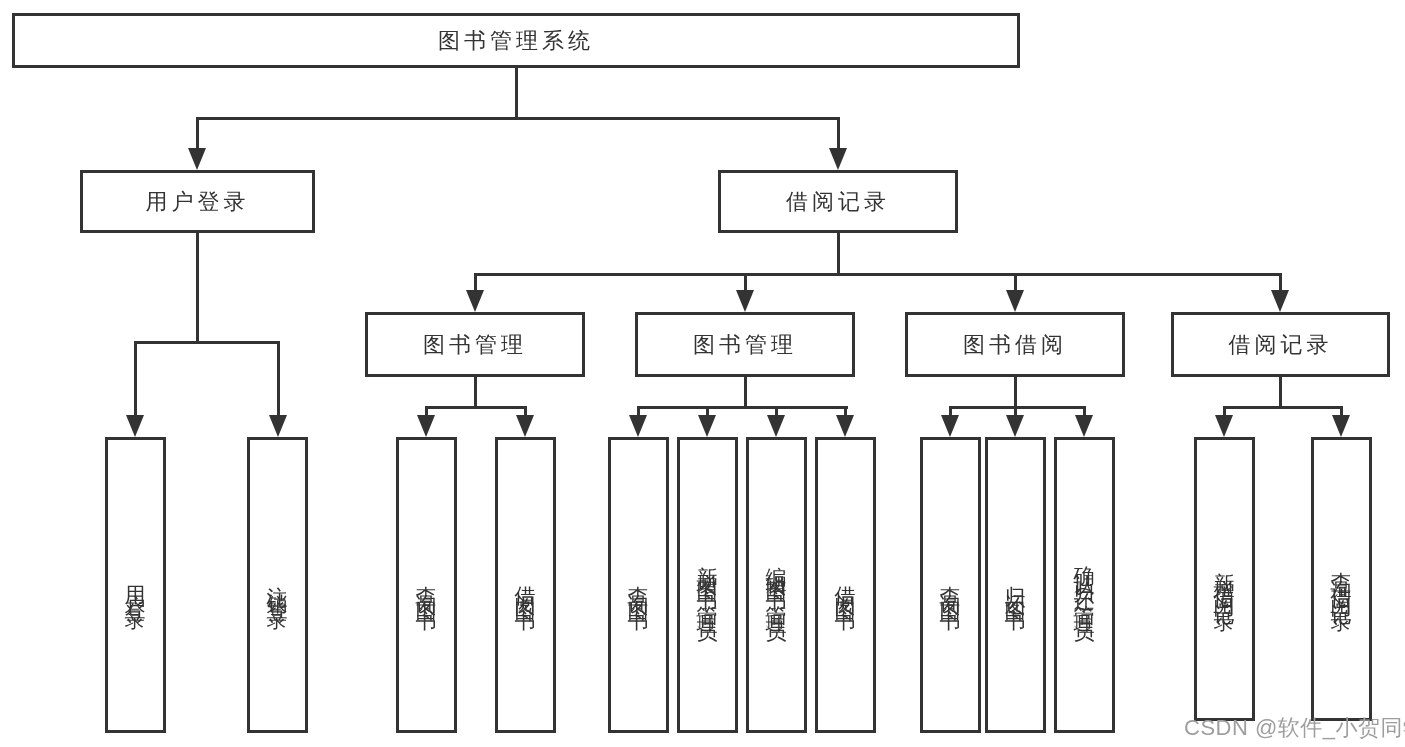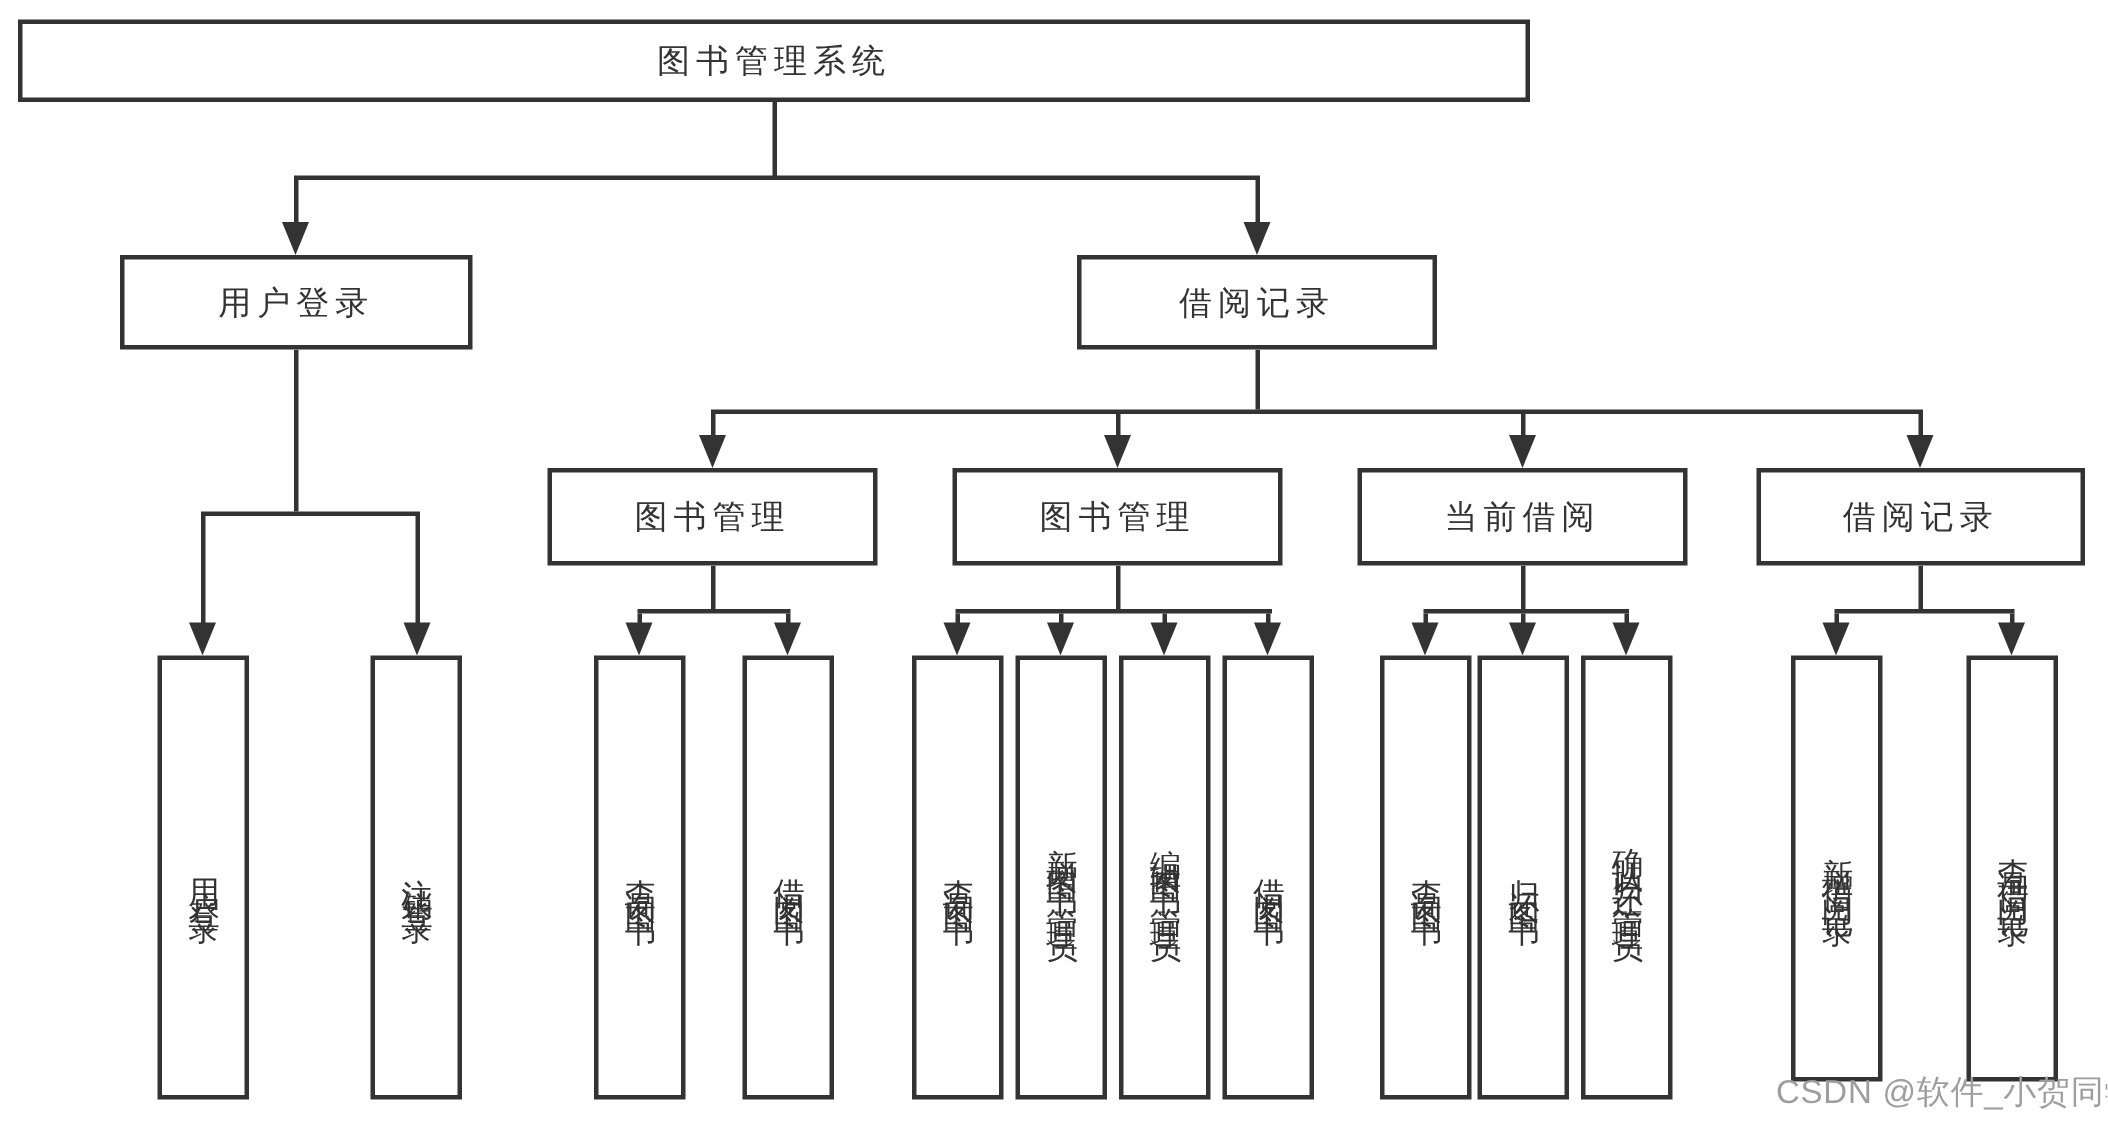--- a/index.html
+++ b/index.html
@@ -131,21 +131,21 @@
     <span class="lbl">借阅记录</span>
   </div>
 
   <div class="box" style="left:365px;top:312px;width:220px;height:65px">
     <span class="lbl">图书管理</span>
   </div>
   <div class="box" style="left:635px;top:312px;width:220px;height:65px">
     <span class="lbl">图书管理</span>
   </div>
   <div class="box" style="left:905px;top:312px;width:220px;height:65px">
-    <span class="lbl">当前借阅</span>
+    <span class="lbl">图书借阅</span>
   </div>
   <div class="box" style="left:1171px;top:312px;width:219px;height:65px">
     <span class="lbl">借阅记录</span>
   </div>
 
   <div class="box leaf" style="left:105px;top:437px;width:61px;height:296px">
     <span class="lbl">用户登录</span>
   </div>
   <div class="box leaf" style="left:247px;top:437px;width:61px;height:296px">
     <span class="lbl">注销登录</span>

